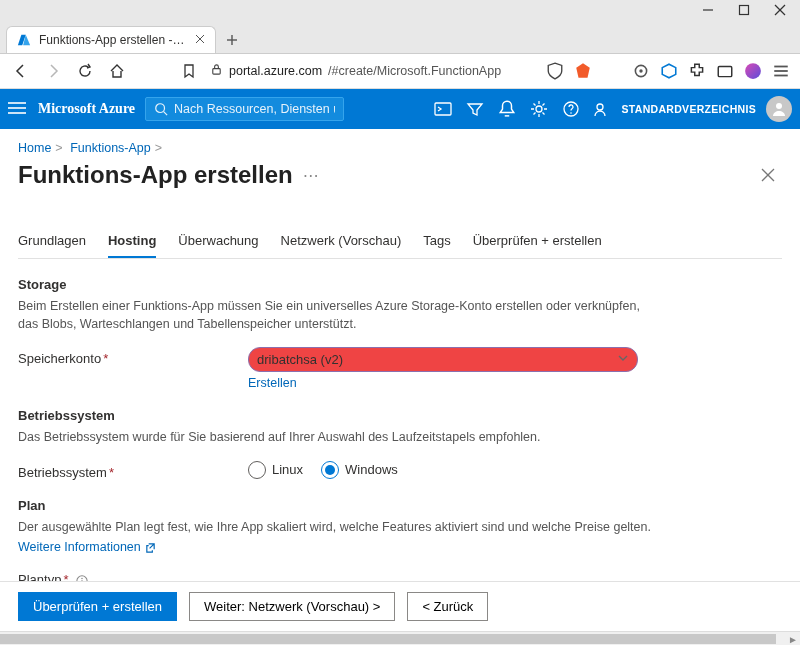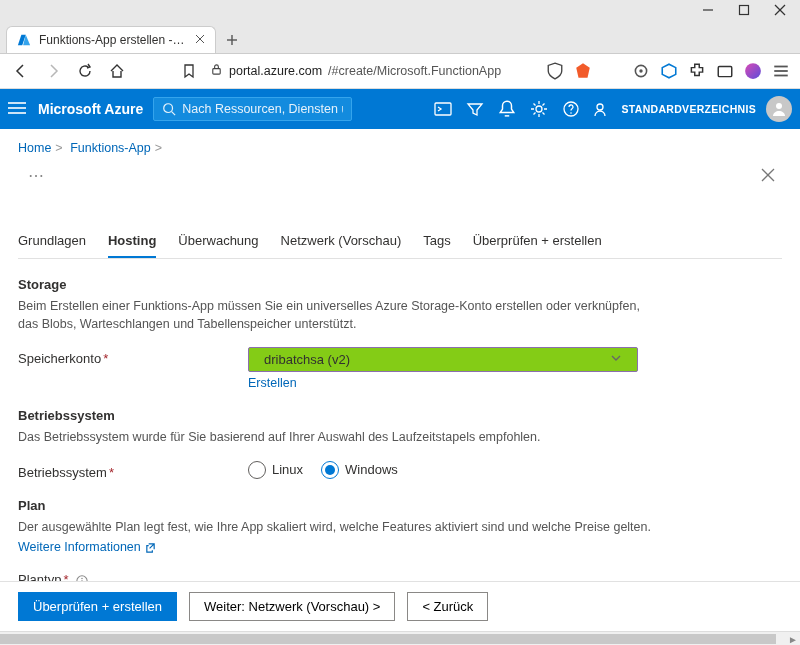--- a/index.html
+++ b/index.html
@@ -17,21 +17,21 @@
 .addrbar .ib { width: 22px; height: 22px; display: flex; align-items: center; justify-content: center; color: #555; }
 .addrbar .ib svg { width: 16px; height: 16px; }
 .addr-disabled { opacity: .35; }
 .url { flex: 1; display: flex; align-items: center; gap: 6px; font-size: 12.5px; color: #555; }
 .url .lock svg { width: 13px; height: 13px; }
 .ext-icons { display: flex; align-items: center; gap: 10px; }
 .ext { width: 18px; height: 18px; display: flex; align-items: center; justify-content: center; color: #555; }
 
 .az-head { background: #0078d4; color: #fff; display: flex; align-items: center; height: 40px; padding: 0 8px; gap: 10px; }
 .hamburger { width: 20px; }
-.brand { font-weight: 600; font-size: 14px; white-space: nowrap; }
+.brand { font-weight: 600; font-size: 14px; white-space: nowrap; font-family: Liberation Serif, serif; }
 .search { flex: 1; max-width: 400px; display: flex; align-items: center; gap: 6px; background: #138bde; border: 1px solid #35a4ec; border-radius: 2px; padding: 4px 8px; font-size: 12.5px; color: #e6f2fb; }
 .search input { background: transparent; border: none; outline: none; color: #e6f2fb; font-size: 12.5px; flex: 1; }
 .search input::placeholder { color: #e6f2fb; }
 .head-icons { display: flex; align-items: center; gap: 14px; }
 .head-icons .hi { width: 18px; height: 18px; display: flex; align-items: center; justify-content: center; }
 .tenant { font-size: 10.5px; font-weight: 600; letter-spacing: .3px; }
 .avatar { width: 26px; height: 26px; border-radius: 50%; background: #c8c8c8; display: flex; align-items: center; justify-content: center; }
 
 .content { flex: 1; padding: 8px 18px 0 18px; overflow: auto; position: relative; }
 .crumbs { font-size: 12.5px; color: #0067b8; padding: 4px 0 6px; }
@@ -45,21 +45,21 @@
 .tabs .t { padding: 8px 0; color: #323130; cursor: pointer; }
 .tabs .t.active { font-weight: 600; border-bottom: 2px solid #0078d4; }
 .section { margin-top: 18px; }
 .section h3 { font-size: 13px; font-weight: 600; margin-bottom: 6px; }
 .section p.desc { font-size: 12.5px; color: #555; max-width: 640px; line-height: 1.4; }
 .row { display: flex; align-items: flex-start; margin-top: 14px; }
 .row .lbl { width: 230px; font-size: 13px; padding-top: 4px; }
 .req { color: #a4262c; margin-left: 2px; }
 .info-ico { margin-left: 4px; color: #888; display:inline-flex; vertical-align: middle;}
 .sel { width: 390px; }
-.selectbox { display: flex; align-items: center; justify-content: space-between; border: 1px solid #8b6fae; border-radius: 2px; padding: 4px 15px; background: #84cc16; font-size: 13px; }
+.selectbox { display: flex; align-items: center; justify-content: space-between; border: 1px solid #8b6fae; border-radius: 12px; padding: 4px 8px; background: #ef4444; font-size: 13px; }
 .selectbox .chev { color: #666; }
 .selectbox.plain { border-color: #8a8886; }
 .link { color: #0067b8; font-size: 12.5px; display: inline-flex; align-items: center; gap: 4px; margin-top: 4px; }
 .radios { display: flex; align-items: center; gap: 18px; }
 .radio { display: flex; align-items: center; gap: 6px; font-size: 13px; justify-content: space-between; }
 .rbtn { width: 18px; height: 18px; border-radius: 50%; border: 1px solid #605e5c; display: flex; align-items: center; justify-content: center; }
 .rbtn.sel { border-color: #0078d4; }
 .rbtn.sel::after { content: ""; width: 10px; height: 10px; border-radius: 50%; background: #0078d4; }
 
 .footer { border-top: 1px solid #e1e1e1; padding: 10px 18px; display: flex; gap: 12px; background: #fff; }
@@ -256,20 +256,21 @@
       </svg>
     </span>
 </div>
 
 <div class="content">
   <div class="crumbs">
     <a>Home</a><span class="sep">&gt;</span>
     <a>Funktions-App</a><span class="sep">&gt;</span>
   </div>
   <div class="page-title-row">
+    <h1 class="page-title">Funktions-App erstellen</h1>
     <span class="ellipsis">⋯</span>
     <span class="close-x">
         <svg width="14" height="14" viewBox="0 0 14 14">
           <line x1="1" y1="1" x2="13" y2="13" stroke="#777" stroke-width="1.3"></line>
           <line x1="13" y1="1" x2="1" y2="13" stroke="#777" stroke-width="1.3"></line>
         </svg>
       </span>
   </div>
 
   <div class="tabs">

